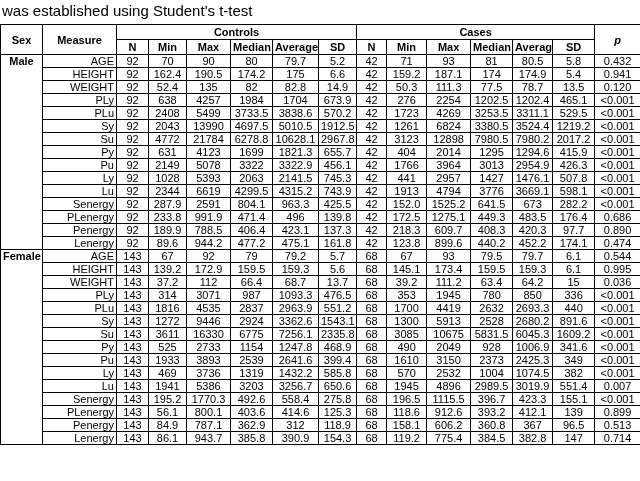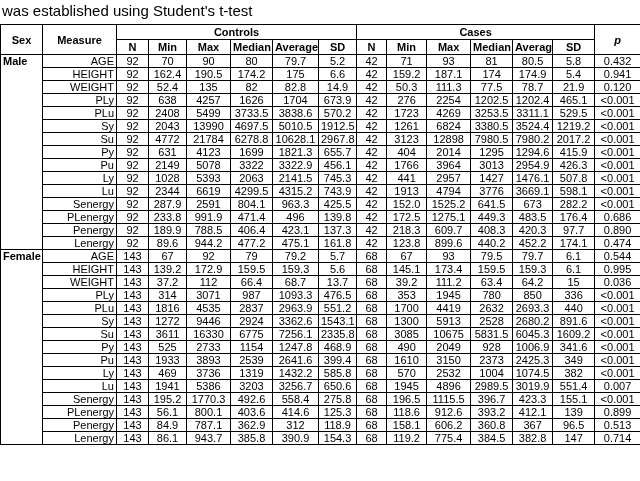--- a/index.html
+++ b/index.html
@@ -34,21 +34,21 @@
   table.stats thead th {
     font-weight: bold;
     text-align: center;
     height: 15px;
   }
   th.p-col { font-style: italic; }
   td.num { text-align: center; }
   td.measure-cell { text-align: right; padding-left: 4px; }
   td.sex-cell {
     vertical-align: top;
-    text-align: left;
+    text-align: center;
     font-weight: bold;
     padding-left: 3px;
     margin-top: 24px;
   }
 </style>
 </head>
 <body>
 
 <div class="page">
   <div class="caption">was established using Student's t-test</div>
@@ -134,29 +134,29 @@
           <td class="num">52.4</td>
           <td class="num">135</td>
           <td class="num">82</td>
           <td class="num">82.8</td>
           <td class="num">14.9</td>
           <td class="num">42</td>
           <td class="num">50.3</td>
           <td class="num">111.3</td>
           <td class="num">77.5</td>
           <td class="num">78.7</td>
-          <td class="num">21.9</td>
+          <td class="num">13.5</td>
           <td class="num">0.120</td>
         </tr>
         <tr>
           <td class="measure-cell">PLy</td>
           <td class="num">92</td>
           <td class="num">638</td>
           <td class="num">4257</td>
-          <td class="num">1626</td>
+          <td class="num">1984</td>
           <td class="num">1704</td>
           <td class="num">673.9</td>
           <td class="num">42</td>
           <td class="num">276</td>
           <td class="num">2254</td>
           <td class="num">1202.5</td>
           <td class="num">1202.4</td>
           <td class="num">465.1</td>
           <td class="num">&lt;0.001</td>
         </tr>

